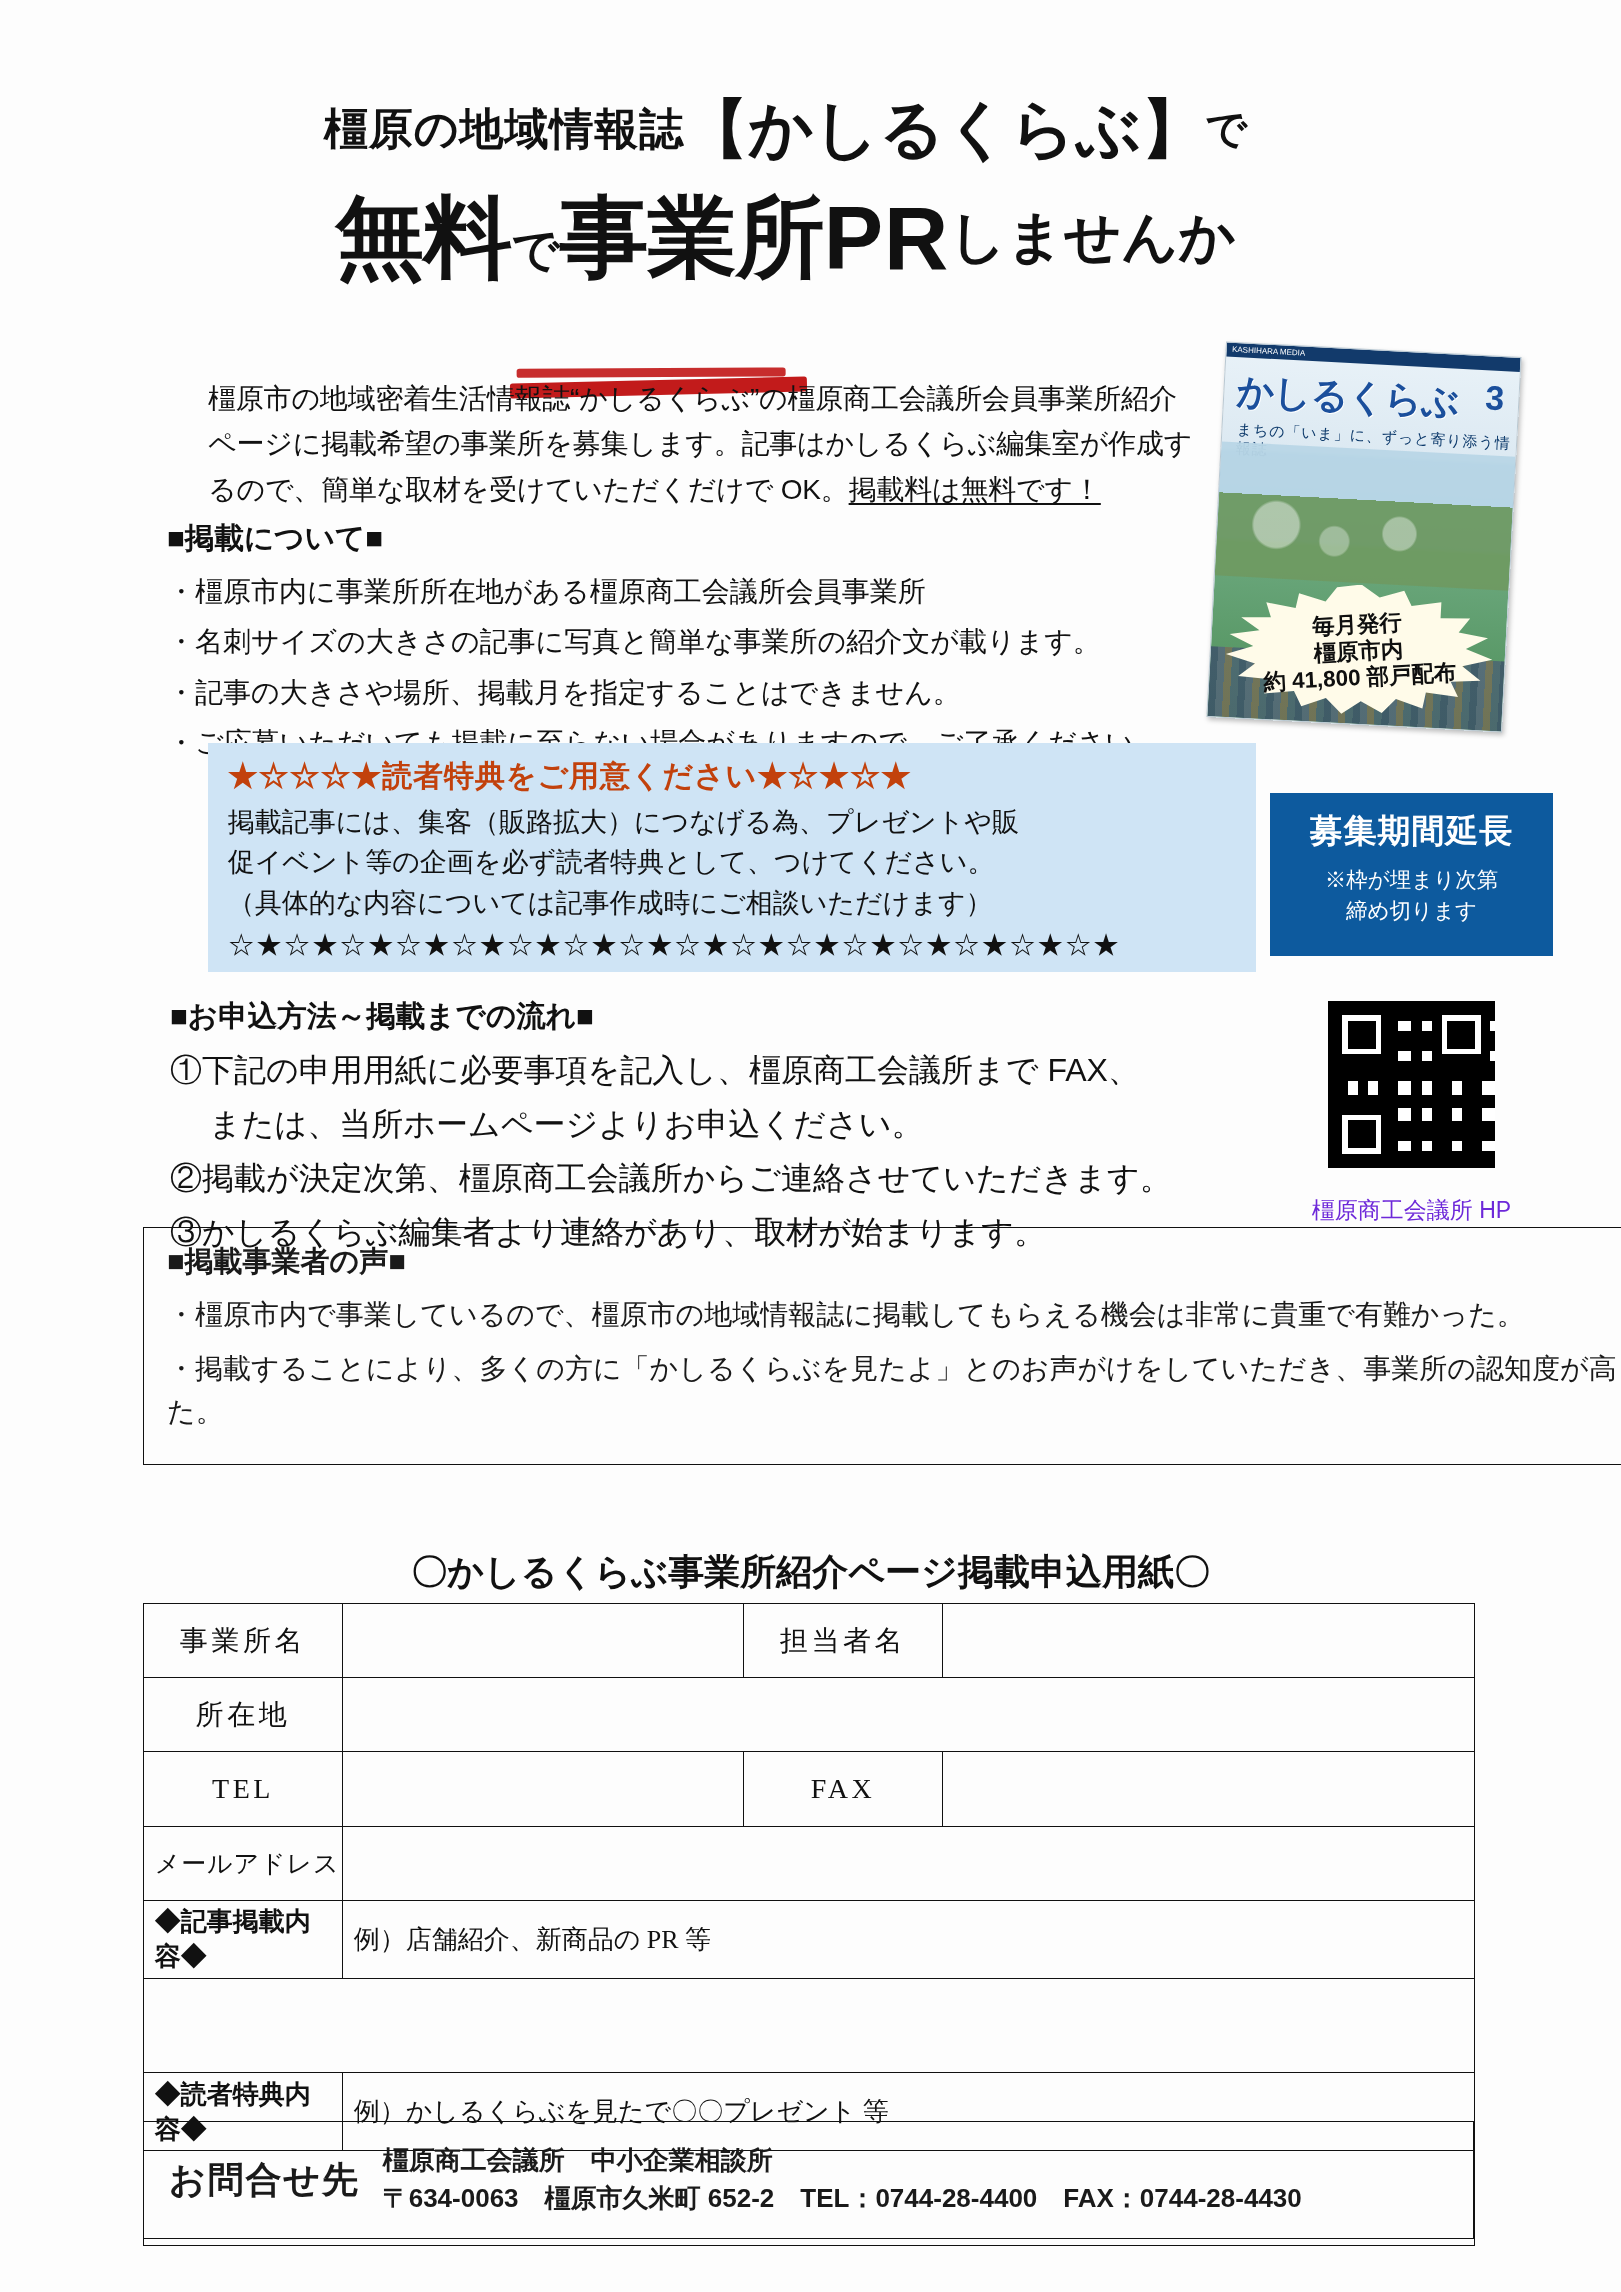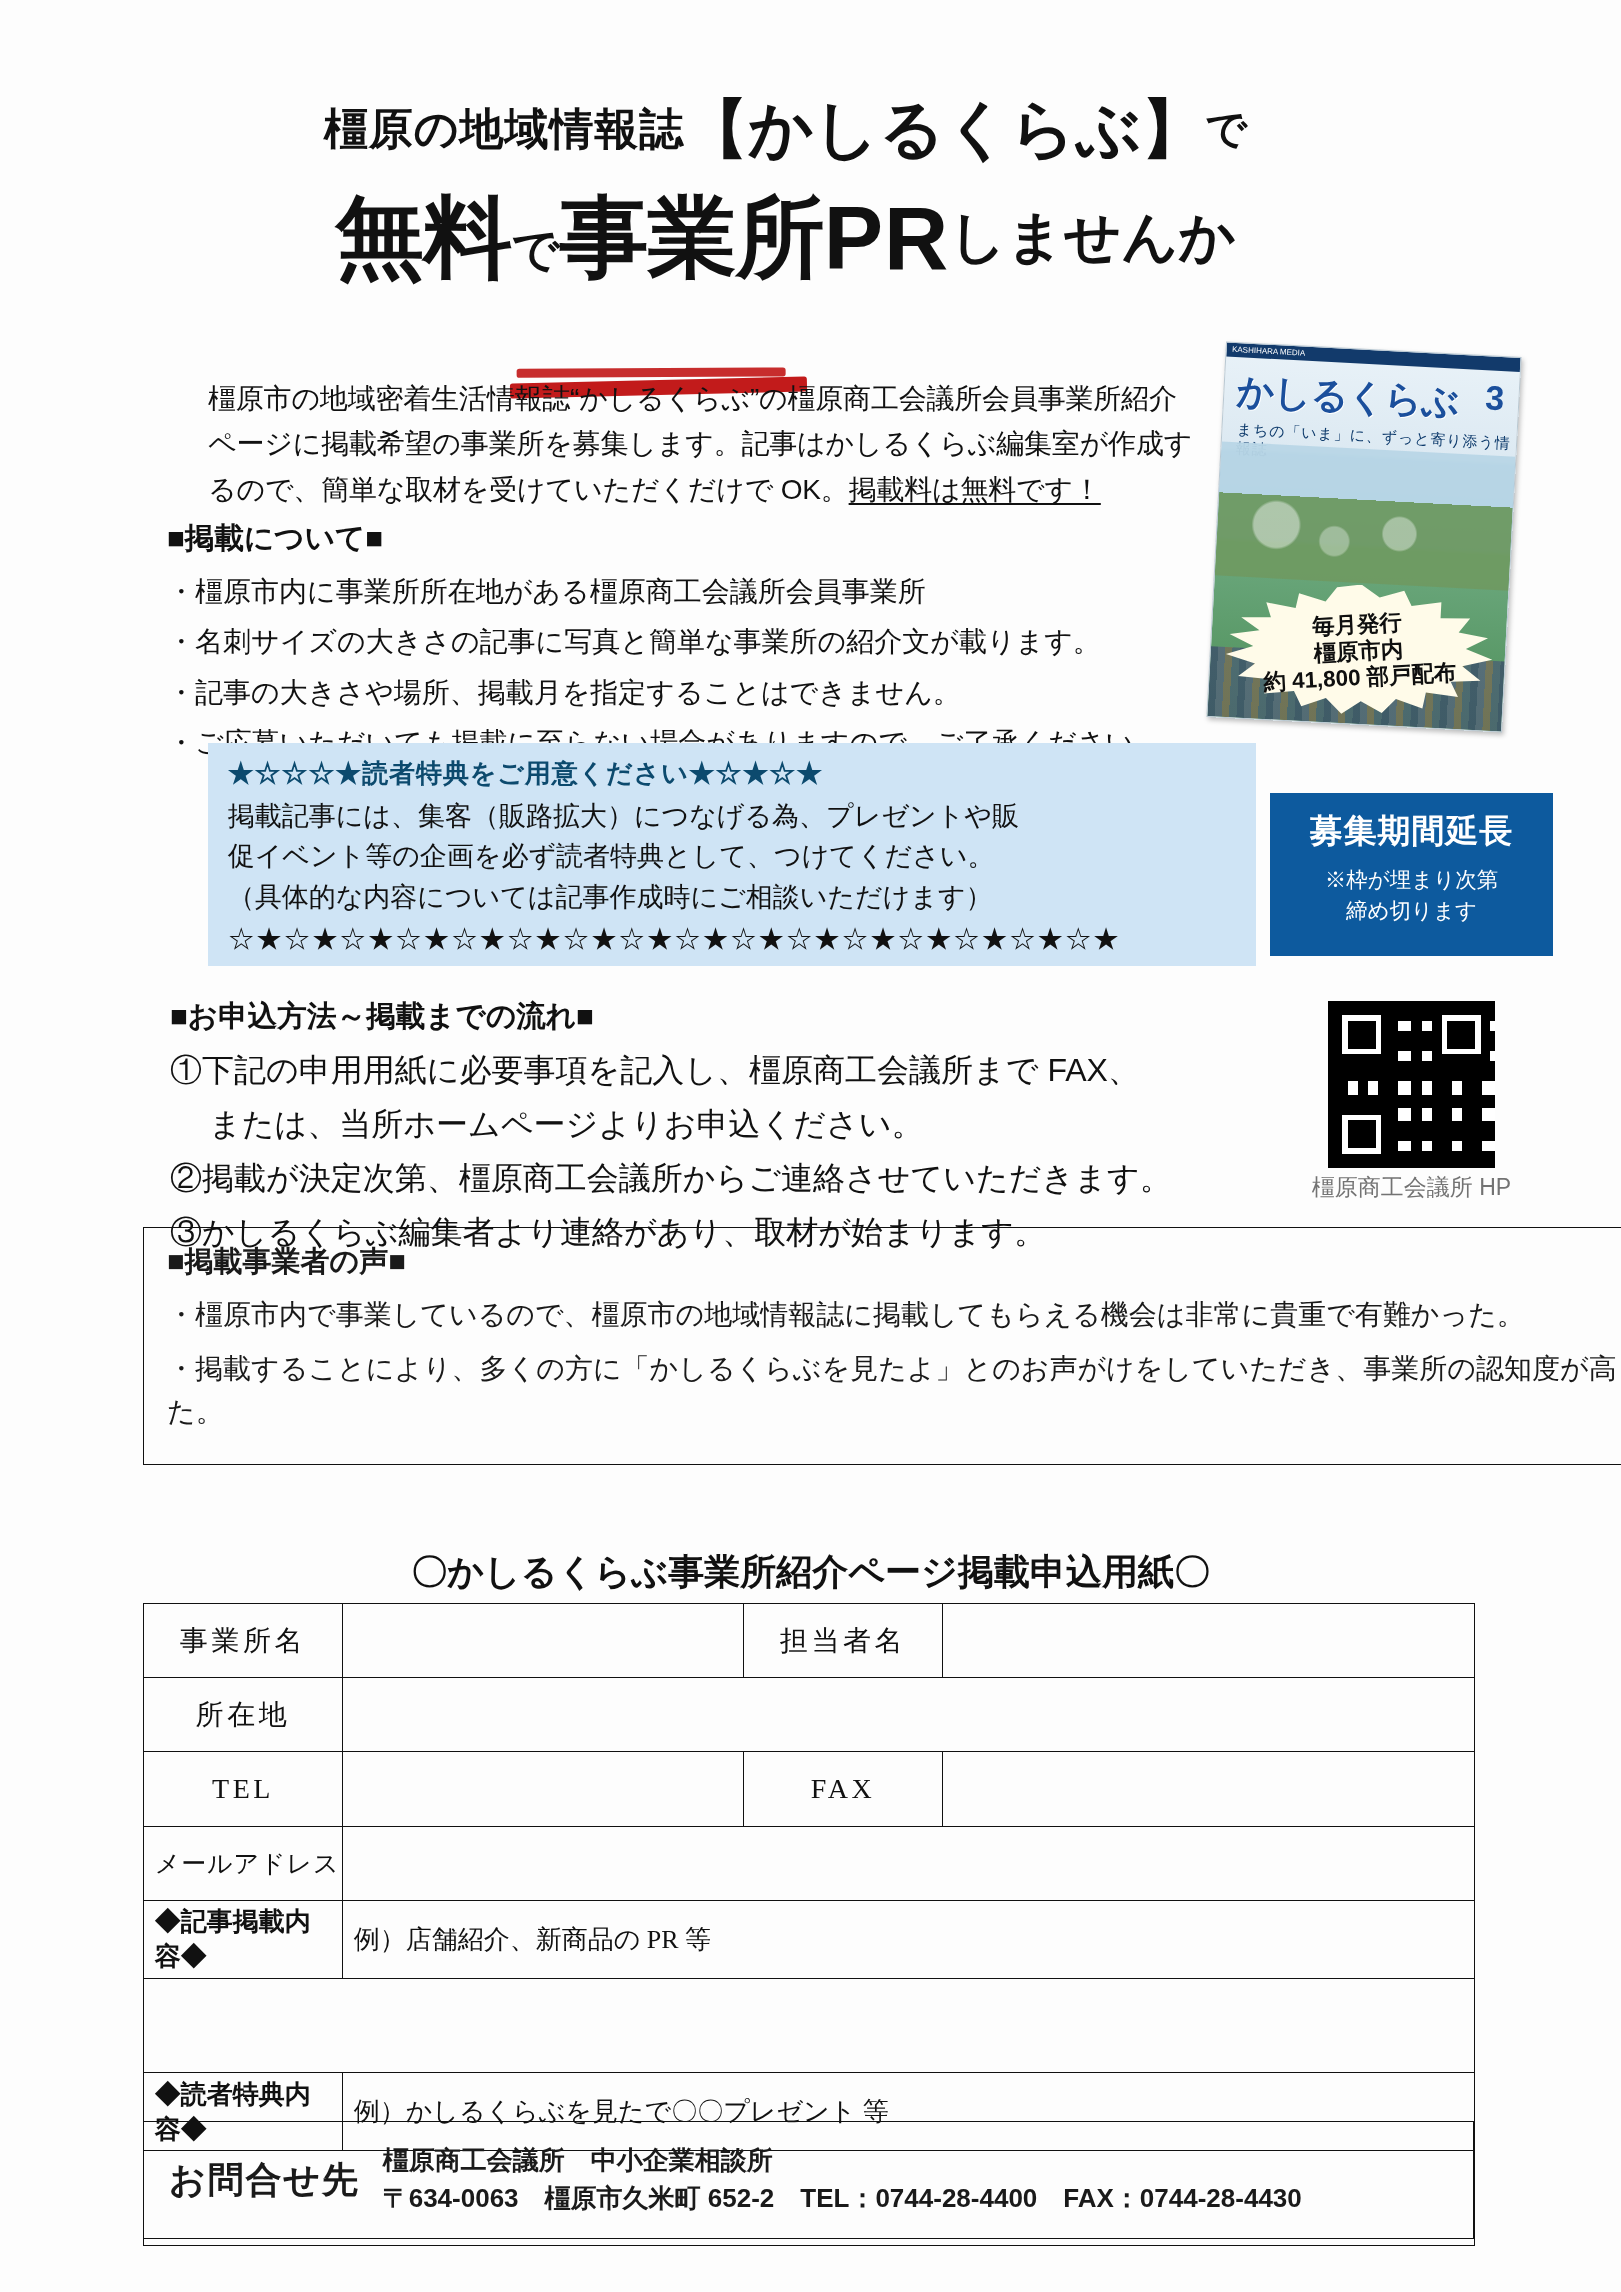--- a/index.html
+++ b/index.html
@@ -158,24 +158,24 @@
   .bonus {
     position: absolute;
     left: 208px;
     top: 743px;
     width: 1048px;
     background: #cfe4f5;
     padding: 12.5px 18px 9px 19.7px;
     box-sizing: border-box;
   }
   .bonus .bonus-head {
-    font-size: 26px;
+    font-size: 30px;
     font-weight: bold;
     letter-spacing: 0.9px;
-    color: #0c4a6e;
+    color: #c2410c;
     white-space: nowrap;
   }
   .bonus .bonus-body {
     font-size: 27px;
     line-height: 1.5;
     margin-top: 5.4px;
     color: #111;
   }
   .bonus .stars-row {
     font-size: 27px;
@@ -373,22 +373,22 @@
     position: absolute;
     inset: 5.4px;
     background: #000;
     display: block;
   }
   .qr .eye.tl { left: 5.4px; top: 5.4px; }
   .qr .eye.tr { right: 5.4px; top: 5.4px; }
   .qr .eye.bl { left: 5.4px; bottom: 5.4px; }
   .qr-caption {
     font-size: 23px;
-    margin-top: 4px;
-    color: #737373;
+    margin-top: 27px;
+    color: #6d28d9;
     letter-spacing: 0px;
   }
 
   
   .voices {
     position: absolute;
     left: 143px;
     top: 1227px;
     width: 1601px;
     border: 1.8px solid #111;

